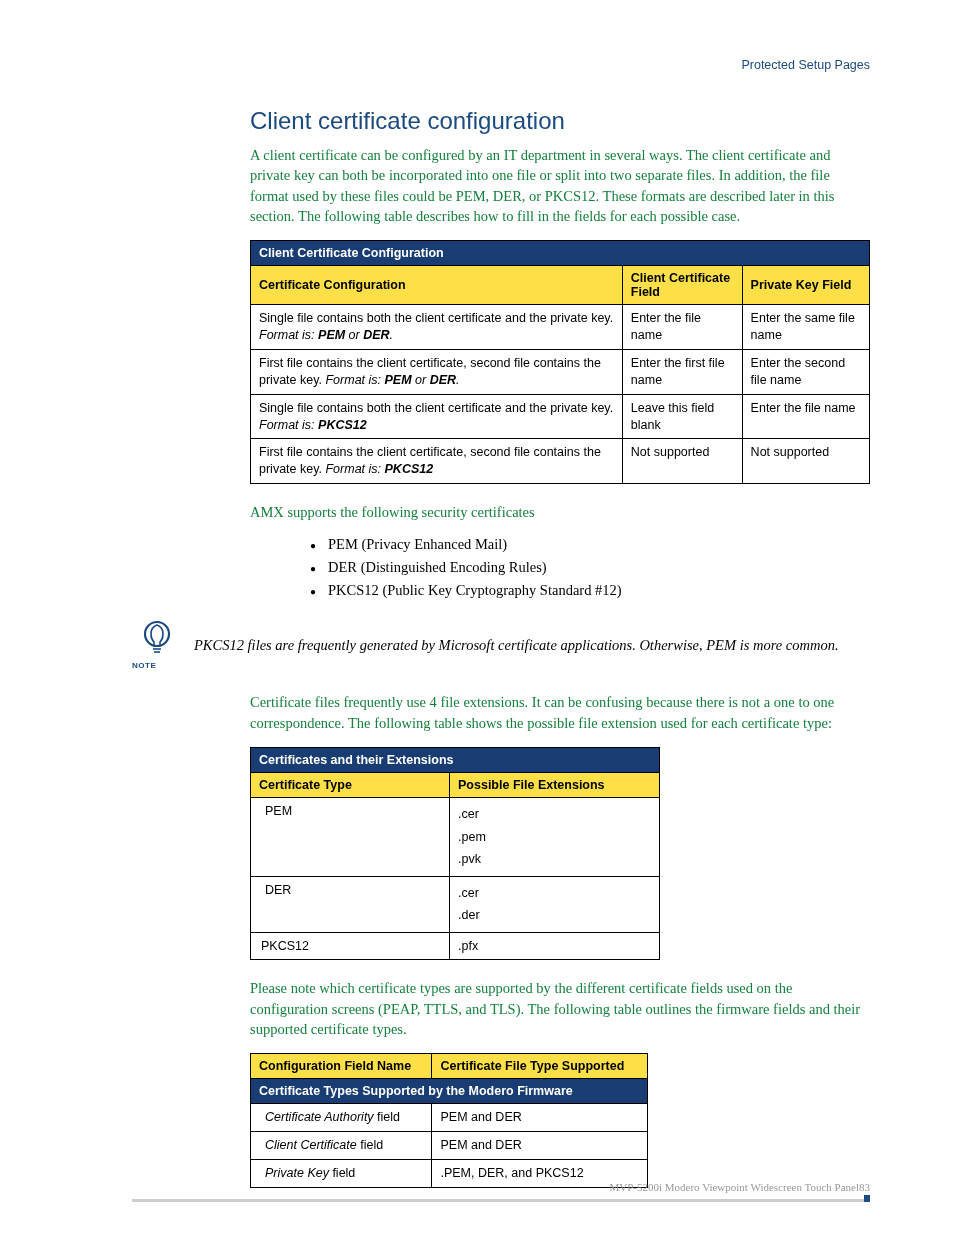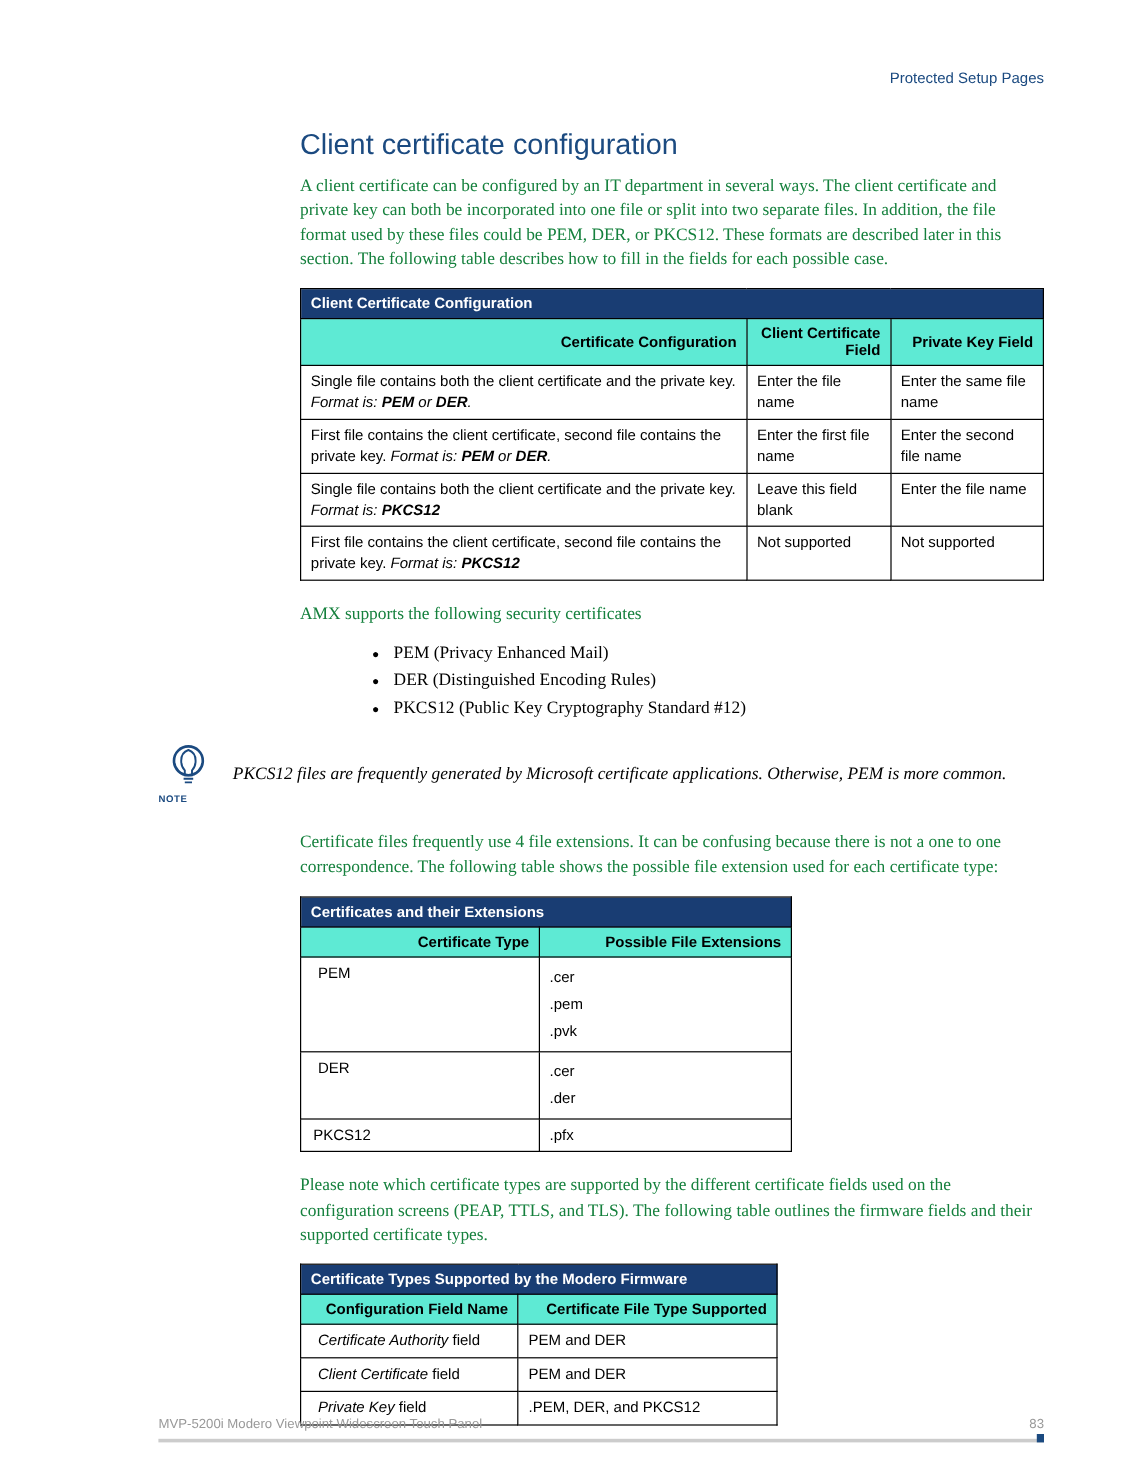--- a/index.html
+++ b/index.html
@@ -51,24 +51,24 @@
     .table3 { width: 398px; }
     th.blue-header {
       background: #193d73;
       color: #fff;
       font-weight: bold;
       text-align: left;
       padding: 5px 8px;
       border: 1px solid #000;
     }
     th.sub-header {
-      background: #5eead4;
+      background: #fde047;
       color: #000;
       font-weight: bold;
-      text-align: right;
+      text-align: left;
       padding: 5px 8px;
       border: 1px solid #000;
     }
     td {
       padding: 5px 8px;
       border: 1px solid #000;
       vertical-align: top;
       line-height: 1.35;
     }
     .bullet-list {
@@ -111,25 +111,25 @@
       padding-left: 12px;
       font-style: italic;
       font-size: 14.5px;
       line-height: 1.4;
     }
     .footer {
       position: absolute;
       bottom: 38px;
       left: 132px;
       right: 84px;
-      font-family: Liberation Sans, sans-serif;
+      font-family: Liberation Serif, serif;
       font-size: 11px;
       color: #999;
       display: flex;
-      justify-content: space-between;
+      justify-content: flex-end;
       align-items: center;
       padding-bottom: 4px;
     }
     .footer-bar {
       position: absolute;
       bottom: 33px;
       left: 132px;
       right: 84px;
       height: 3px;
       background: #ccc;
@@ -239,26 +239,26 @@
     </tbody>
       </table>
   </div>
 
   <p class="body-text">Please note which certificate types are supported by the different certificate fields used on the configuration screens (PEAP, TTLS, and TLS). The following table outlines the firmware fields and their supported certificate types.</p>
 
   <div class="content-area">
     <table class="table3">
       <tbody>
           <tr>
+        <th class="sub-header">Configuration Field Name</th>
+        <th class="sub-header">Certificate File Type Supported</th>
+      </tr>
+      <tr>
             <th class="blue-header" colspan="2">Certificate Types Supported by the Modero Firmware</th>
           </tr>
-      <tr>
-        <th class="sub-header">Configuration Field Name</th>
-        <th class="sub-header">Certificate File Type Supported</th>
-      </tr>
       <tr>
         <td style="padding-left:14px"><span class="italic">Certificate Authority</span><span> field</span></td>
         <td>PEM and DER</td>
       </tr>
       <tr>
         <td style="padding-left:14px"><span class="italic">Client Certificate</span><span> field</span></td>
         <td>PEM and DER</td>
       </tr>
       <tr>
         <td style="padding-left:14px"><span class="italic">Private Key</span><span> field</span></td>

